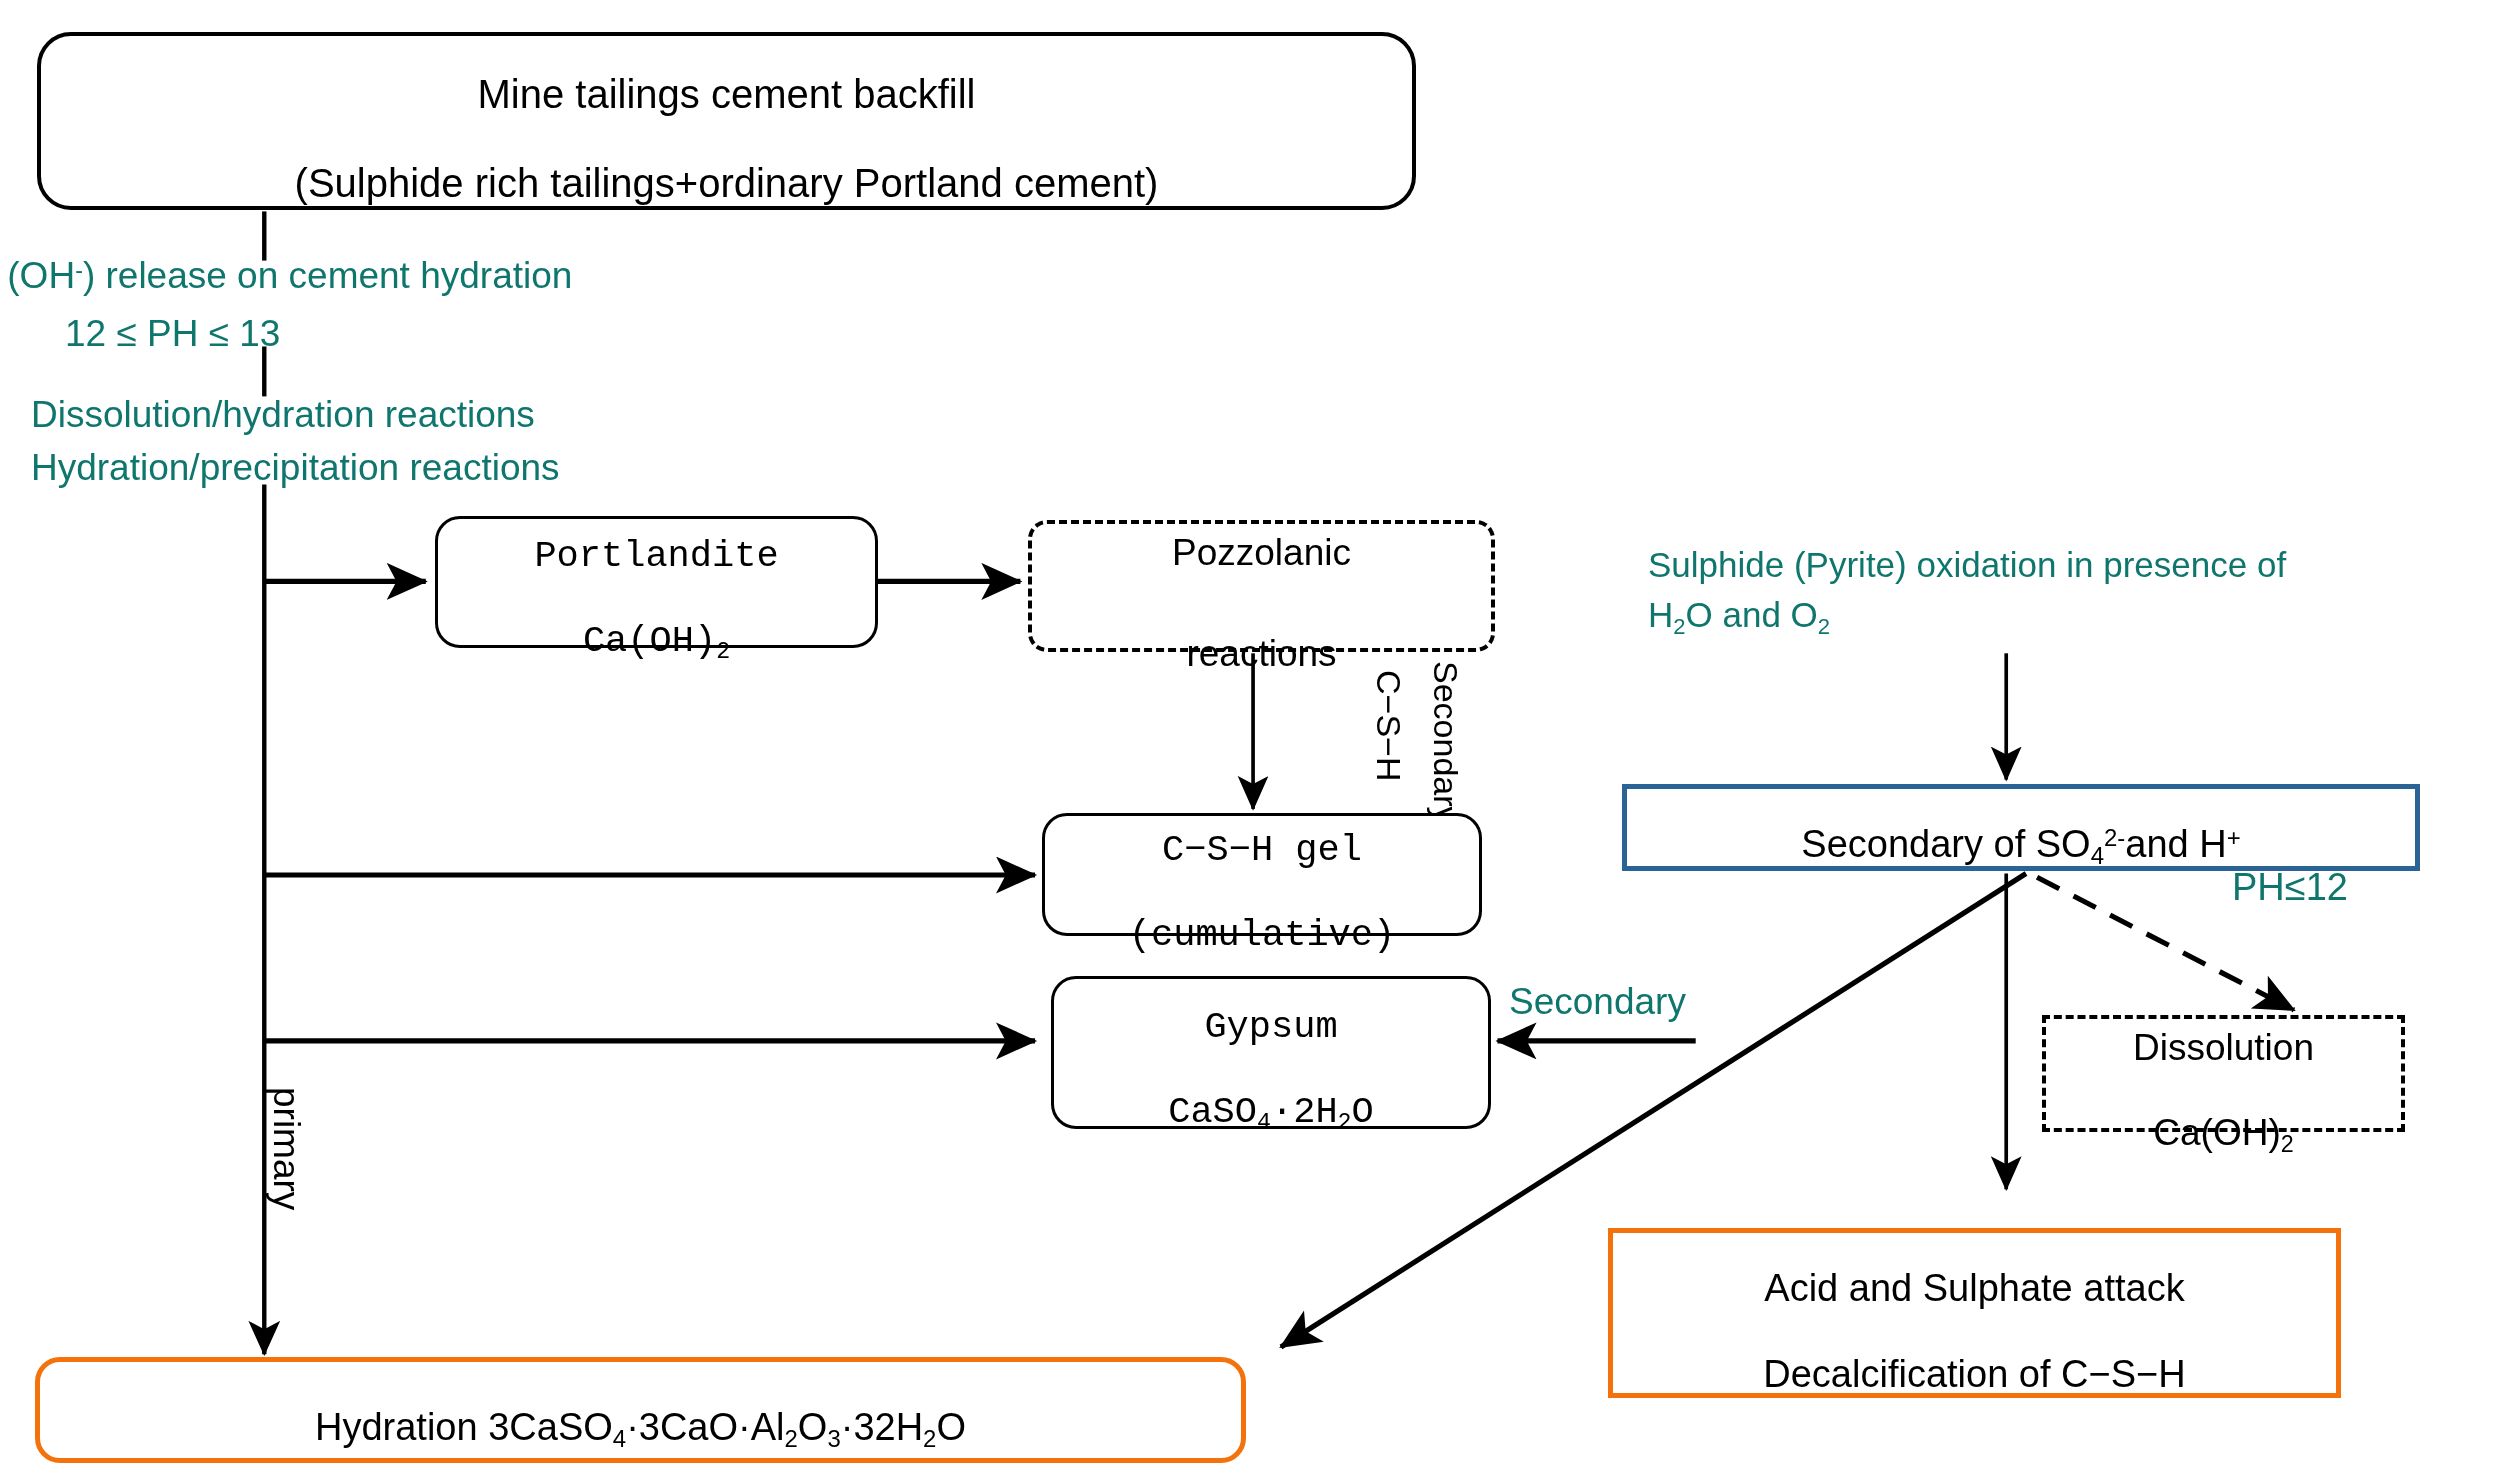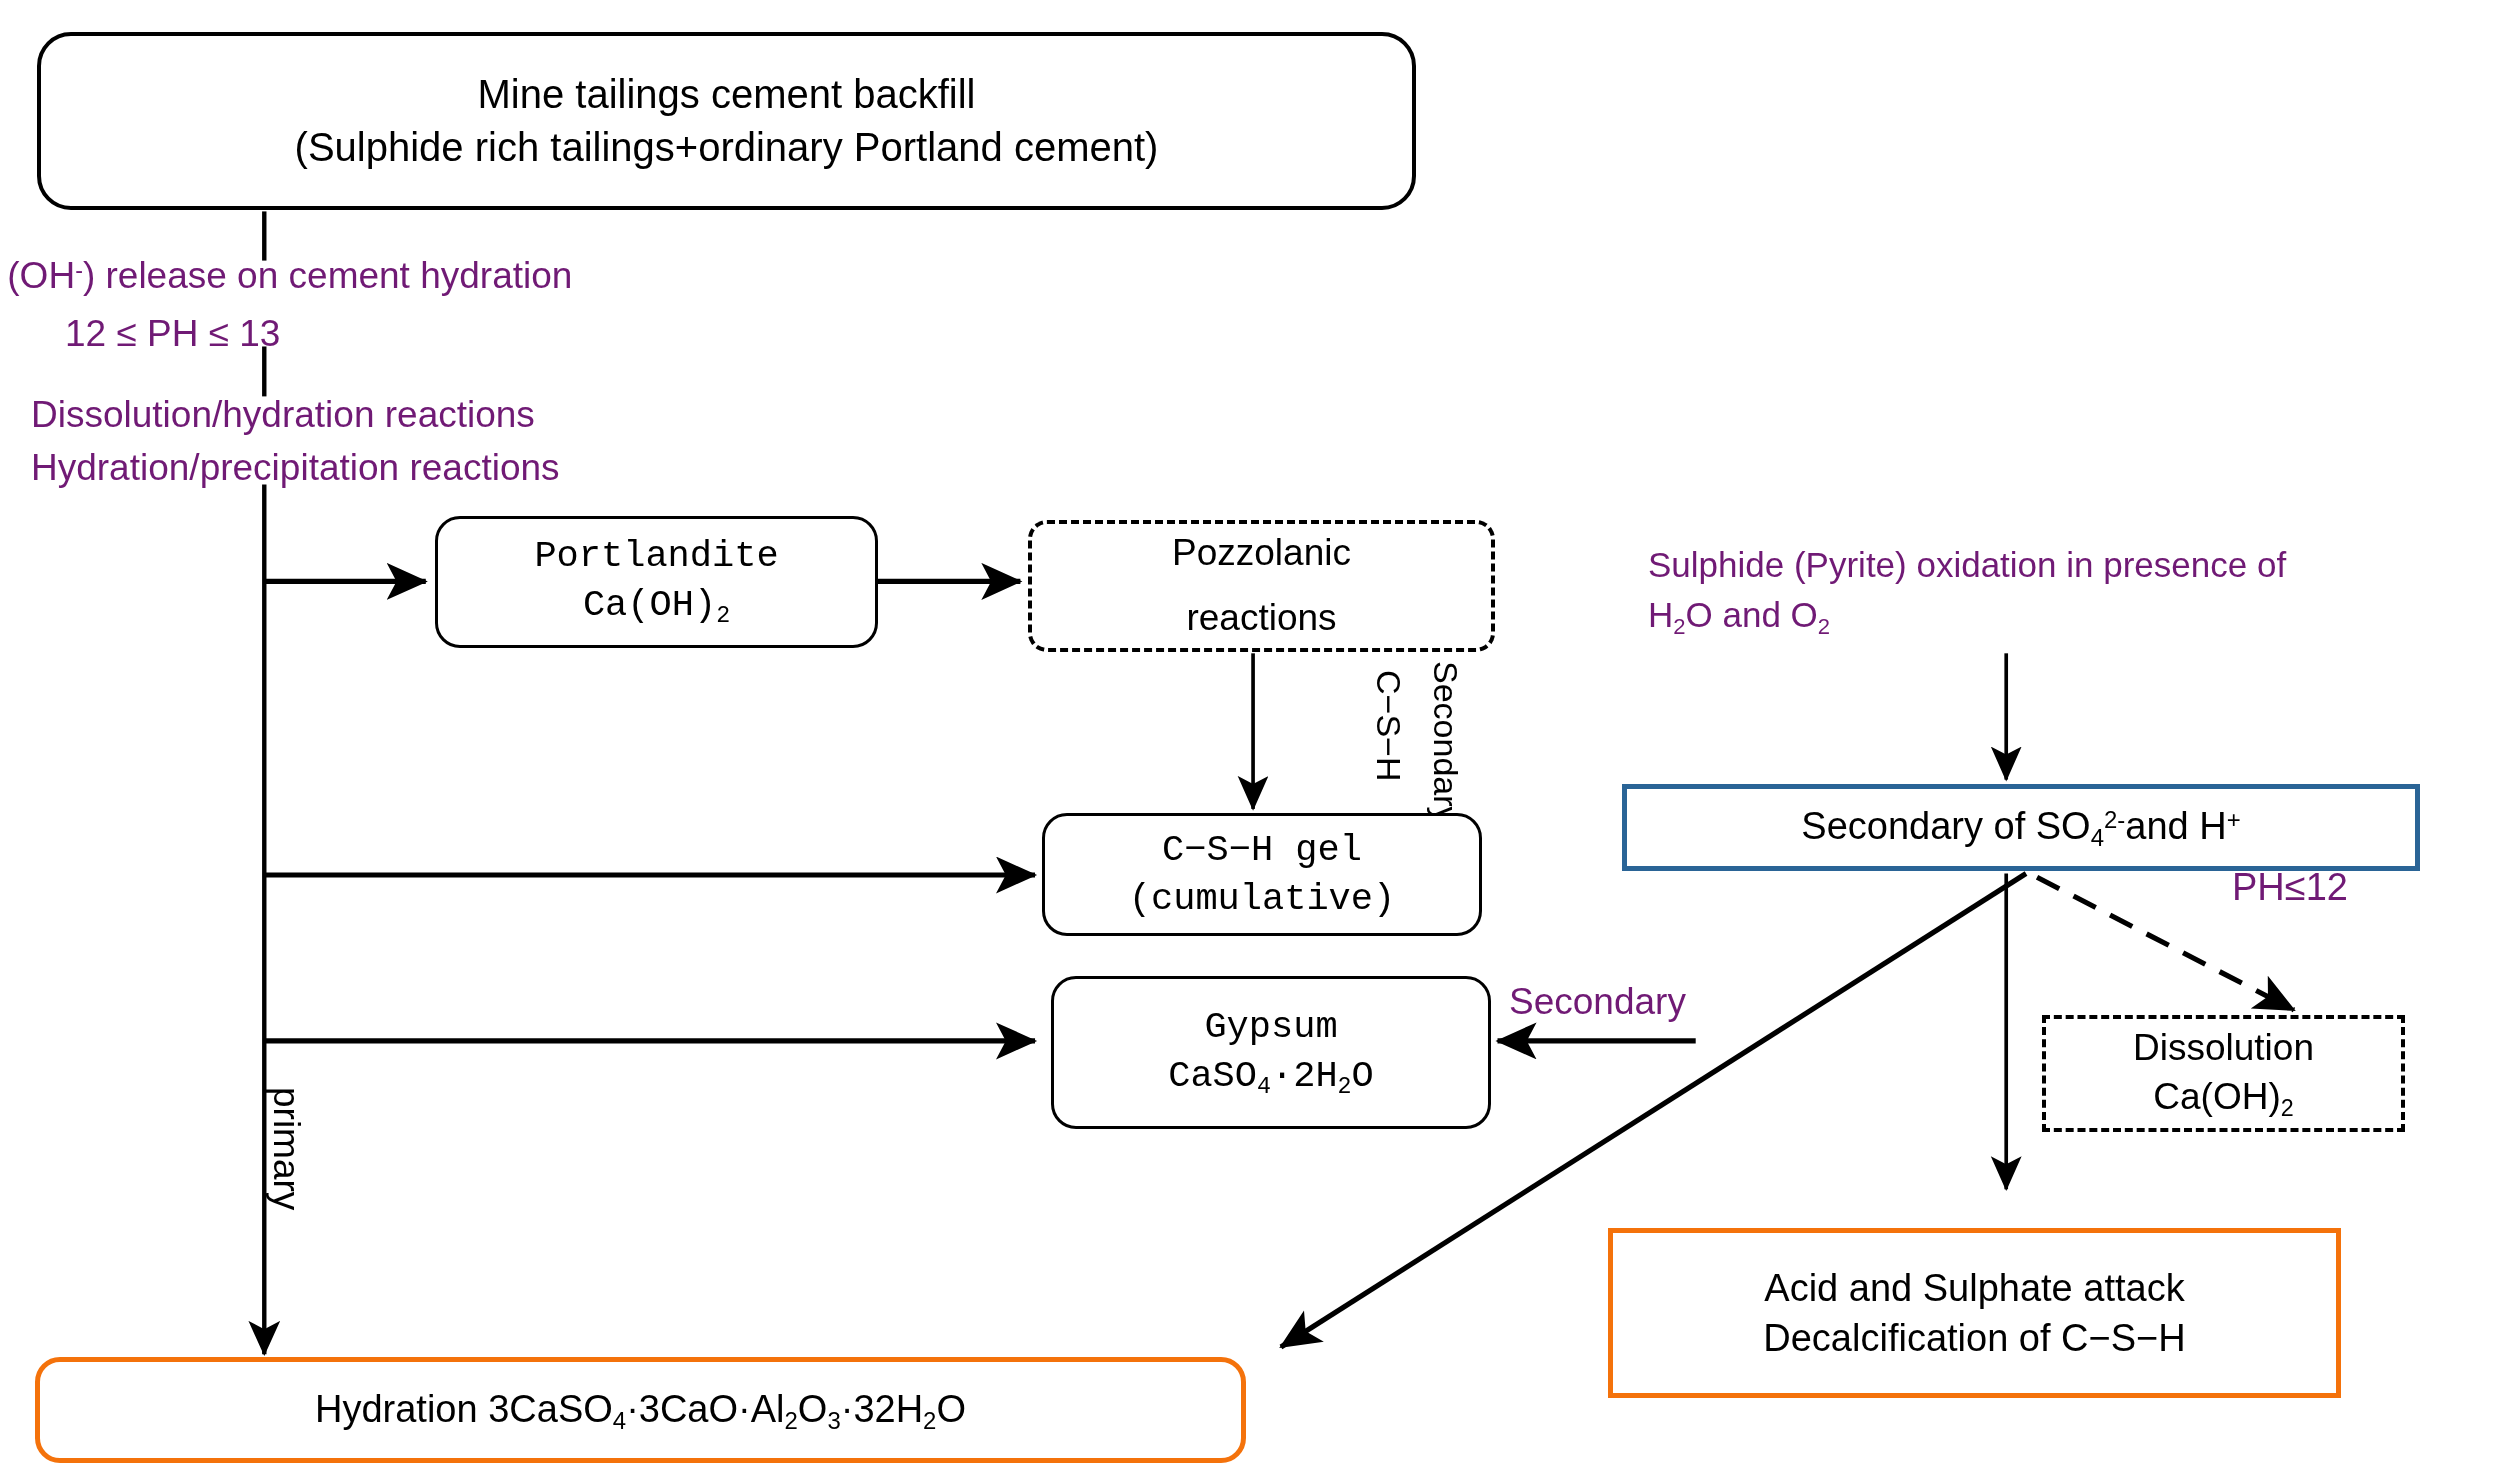--- a/index.html
+++ b/index.html
@@ -27,21 +27,21 @@
     box-sizing: border-box;
     display: flex;
     flex-direction: column;
     align-items: center;
     justify-content: center;
     text-align: center;
     color: #000000;
     background: #ffffff;
     line-height: 1.32;
   }
-  .node .ln { white-space: nowrap; }
+  .node .ln { white-space: nowrap; margin-top: 36px; }
   .rounded-solid {
     border: 3.7px solid #000000;
     border-radius: 25px;
     font-family: Liberation Mono, monospace;
   }
   .rounded-solid-big {
     border: 4.4px solid #000000;
     border-radius: 34px;
   }
   .rounded-dashed {
@@ -60,21 +60,21 @@
   .rect-orange {
     border: 5.1px solid #f4720b;
     border-radius: 0;
   }
   .rounded-orange {
     border: 5.1px solid #f4720b;
     border-radius: 25px;
   }
   .free-label {
     position: absolute;
-    color: #701a75;
+    color: #0f766e;
     white-space: nowrap;
     line-height: 1.42;
   }
   .vert-label {
     position: absolute;
     color: #000000;
     white-space: nowrap;
     transform-origin: 0 0;
   }
   sub { font-size: 0.63em; vertical-align: -0.30em; }

